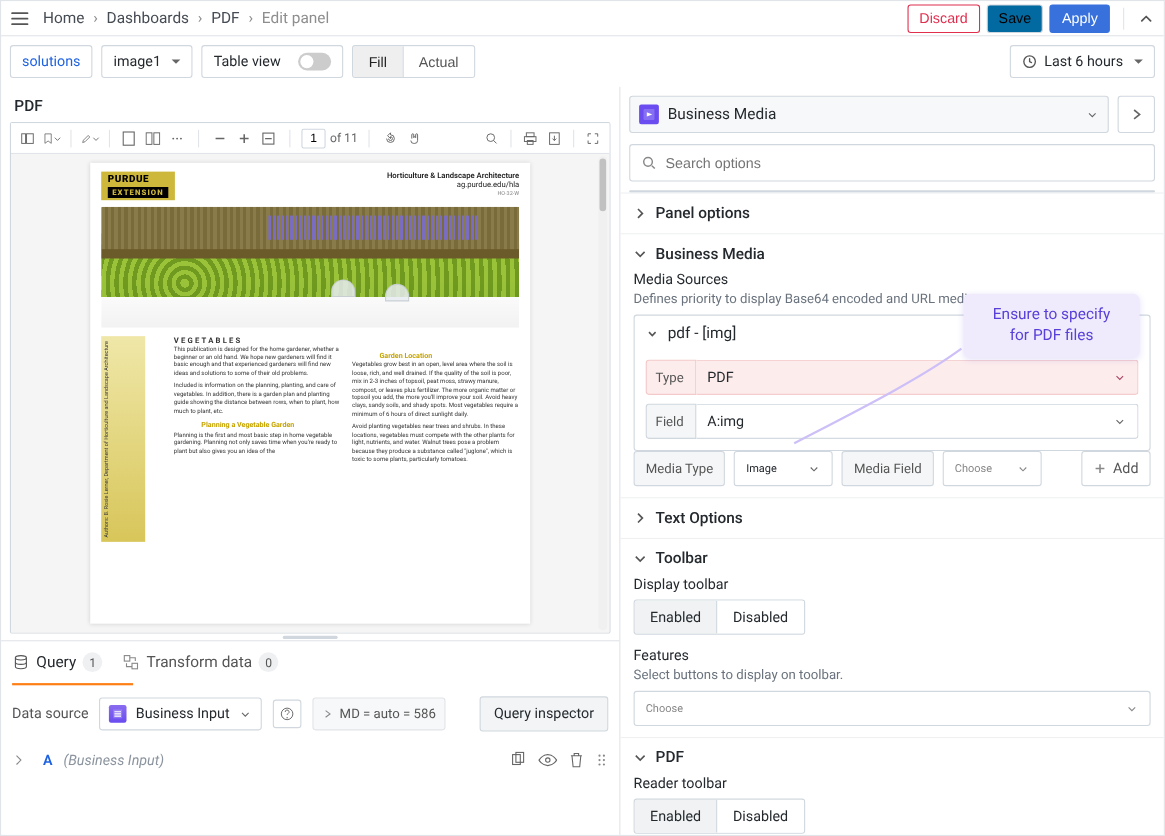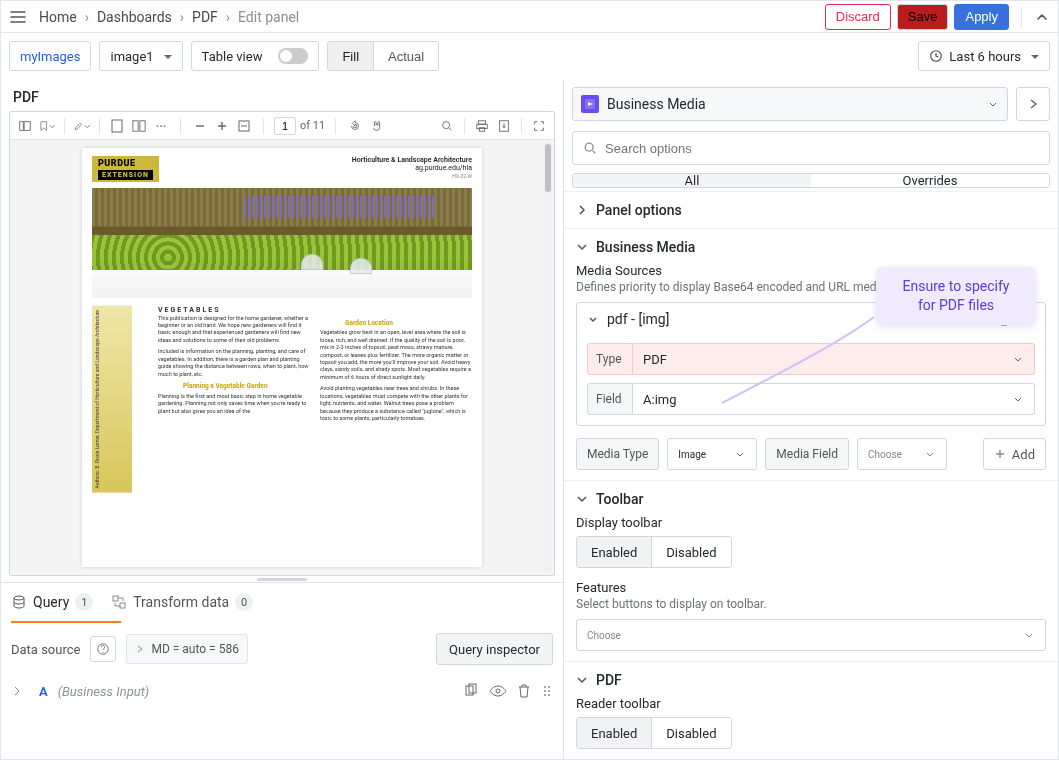--- a/index.html
+++ b/index.html
@@ -6,21 +6,21 @@
   html, body { margin:0; padding:0; font-family: -apple-system, BlinkMacSystemFont, "Segoe UI", Roboto, sans-serif; font-size:13px; color:#24292e; background:#fff; }
   body { width:1059px; height:760px; overflow:hidden; position:relative; border:1px solid #e1e4e8;}
   .topbar { display:flex; align-items:center; height:32px; padding:0 8px; border-bottom:1px solid #e1e4e8;}
   .hamburger svg { display:block;}
   .breadcrumb { display:flex; align-items:center; gap:8px; margin-left:12px; font-size:14px; color:#464c54;}
   .breadcrumb .sep { color:#8e8e8e;}
   .breadcrumb .current { color:#8e8e8e;}
   .topbar-spacer { flex:1;}
   .top-actions { display:flex; gap:6px; align-items:center;}
   .btn { display:inline-flex; align-items:center; justify-content:center; border:1px solid #d0d7de; background:#fff; border-radius:3px; padding:4px 10px; font-size:13px; cursor:pointer; height:26px;}
-  .btn.ghost { background:#b91c1c; border-color:#d0d7de;}
+  .btn.ghost { background:#0369a1; border-color:#d0d7de;}
   .btn.danger { border-color:#e02f4f; color:#e02f4f; background:#fff;}
   .btn.primary { background:#3871dc; color:#fff; border-color:#3871dc;}
   .divider-v { width:1px; height:20px; background:#e1e4e8; margin:0 6px;}
 
   .toolbar2 { display:flex; align-items:center; gap:8px; padding:8px 8px; }
   .pill { display:inline-flex; align-items:center; gap:6px; border:1px solid #d0d7de; border-radius:3px; padding:3px 10px; height:30px; background:#fff; font-size:13px;}
   .pill.link { color:#1f62e0; border:1px solid #d0d7de; background:#fff;}
   .pill .caret::after { content:""; display:inline-block; border:4px solid transparent; border-top-color:#666; margin-left:4px; transform:translateY(2px);}
   .seg { display:inline-flex; border:1px solid #d0d7de; border-radius:3px; overflow:hidden; height:30px; background:#f5f6f7;}
   .seg .seg-item { padding:0 14px; display:inline-flex; align-items:center; font-size:13px; color:#555; background:#fff; border:none;}
@@ -118,21 +118,21 @@
   .ms-head { display:flex; align-items:center; gap:8px; padding:8px 10px;}
   .ms-head .title { font-size:14px;}
   .ms-head .spacer { flex:1;}
   .ms-body { padding:0 10px 10px;}
   .kv-row { display:flex; align-items:center; gap:0; margin-top:8px;}
   .kv-row .k { width:46px; background:#f5f6f7; border:1px solid #d0d7de; border-radius:3px 0 0 3px; height:32px; display:flex; align-items:center; padding:0 8px; font-size:12px; color:#555;}
   .kv-row .v { flex:1; border:1px solid #d0d7de; border-left:none; border-radius:0 3px 3px 0; height:32px; display:flex; align-items:center; justify-content:space-between; padding:0 10px; font-size:13px; position:relative;}
   .kv-row.hl .k { background:#fdecec; border-color:#f3c9c9;}
   .kv-row.hl .v { background:#fdecec; border-color:#f3c9c9;}
 
-  .add-row { display:flex; align-items:center; gap:8px; margin-top:12px;}
+  .add-row { display:flex; align-items:center; gap:8px; margin-top:0;}
   .lbl-chip { background:#f5f6f7; border:1px solid #d0d7de; border-radius:3px; height:32px; display:inline-flex; align-items:center; padding:0 10px; font-size:12px; color:#555;}
   .sel { border:1px solid #d0d7de; border-radius:3px; height:32px; display:inline-flex; align-items:center; justify-content:space-between; padding:10px 10px; font-size:10px; background:#fff; min-width:90px; gap:10px;}
   .add-btn { border:1px solid #d0d7de; border-radius:3px; height:32px; display:inline-flex; align-items:center; padding:0 10px; gap:6px; background:#fff; color:#555;}
 
   .callout { position:absolute; right:22px; top:188px; width:160px; background:#efeafc; color:#5840d8; border-radius:6px; padding:10px 10px; text-align:center; font-size:14px; line-height:1.35; box-shadow:0 2px 6px rgba(88,64,216,.15);}
   .callout-line { position:absolute; right:182px; top:236px; width:160px; height:90px; pointer-events:none;}
 
   .toggle-group { display:inline-flex; border:1px solid #d0d7de; border-radius:3px; overflow:hidden; height:32px;}
   .toggle-group .tg { padding:0 14px; display:inline-flex; align-items:center; font-size:13px; background:#fff;}
   .toggle-group .tg.active { background:#f1f2f3;}
@@ -169,21 +169,21 @@
     <span class="divider-v"></span>
     <span>
       <svg width="16" height="16" viewBox="0 0 16 16">
           <path d="M4 10l4-4 4 4" stroke="#555" stroke-width="1.6" fill="none" stroke-linecap="round" stroke-linejoin="round"></path>
         </svg>
     </span>
   </div>
 </div>
 
 <div class="toolbar2">
-  <span class="pill link">myImages</span>
+  <span class="pill link">solutions</span>
   <span class="pill">
       <span>image1</span>
       <span class="caret"></span>
     </span>
   <span class="pill" style="gap:10px;">
     <span>Table view</span>
     <span class="toggle-track"></span>
   </span>
   <div class="seg">
     <button class="seg-item active">Fill</button>
@@ -382,20 +382,32 @@
             <path d="M7 4h5v3M9 12H4V9" stroke="#888" fill="none"></path>
           </svg>
         <span>Transform data</span>
         <span class="badge">0</span>
       </div>
     </div>
     <div class="tabs-underline"></div>
 
     <div class="ds-row">
       <span class="label">Data source</span>
+      <span class="select-like">
+        <span class="bi-icon">
+          <svg width="10" height="10" viewBox="0 0 10 10">
+              <rect x="1" y="1" width="8" height="8" fill="#fff" opacity=".2"></rect>
+              <path d="M2 3h6M2 5h6M2 7h6" stroke="#fff" stroke-width="1"></path>
+            </svg>
+        </span>
+        <span>Business Input</span>
+        <svg width="12" height="12" viewBox="0 0 12 12">
+            <path d="M3 5l3 3 3-3" stroke="#666" fill="none"></path>
+          </svg>
+      </span>
       <span class="round-icon">
         <svg width="14" height="14" viewBox="0 0 16 16">
             <circle cx="8" cy="8" r="6" stroke="#666" fill="none"></circle>
             <path d="M6 6a2 2 0 1 1 3 1.7c-.6.4-1 .8-1 1.3" stroke="#666" fill="none"></path>
             <circle cx="8" cy="12" r=".7" fill="#666"></circle>
           </svg>
       </span>
       <span class="chip">
         <svg width="10" height="10" viewBox="0 0 10 10">
             <path d="M3 2l4 3-4 3" stroke="#888" fill="none"></path>
@@ -566,20 +578,28 @@
         <span style="flex:1"></span>
         <span class="add-btn">
           <svg width="12" height="12" viewBox="0 0 12 12">
               <path d="M6 2v8M2 6h8" stroke="#888" stroke-width="1.4"></path>
             </svg>
           <span>Add</span>
         </span>
       </div>
     </div>
 
+    <div class="section">
+      <div class="section-row">
+        <svg class="chevright" width="12" height="12" viewBox="0 0 12 12">
+            <path d="M4 2l4 4-4 4" stroke="#555" fill="none" stroke-width="1.5"></path>
+          </svg>
+        <span class="section-title">Text Options</span>
+      </div>
+    </div>
 
     <div class="section">
       <div class="section-row">
         <svg class="chevdown" width="12" height="12" viewBox="0 0 12 12">
             <path d="M4 2l4 4-4 4" stroke="#555" fill="none" stroke-width="1.5"></path>
           </svg>
         <span class="section-title">Toolbar</span>
       </div>
       <div class="field-label">Display toolbar</div>
       <div style="margin-top:6px;">

